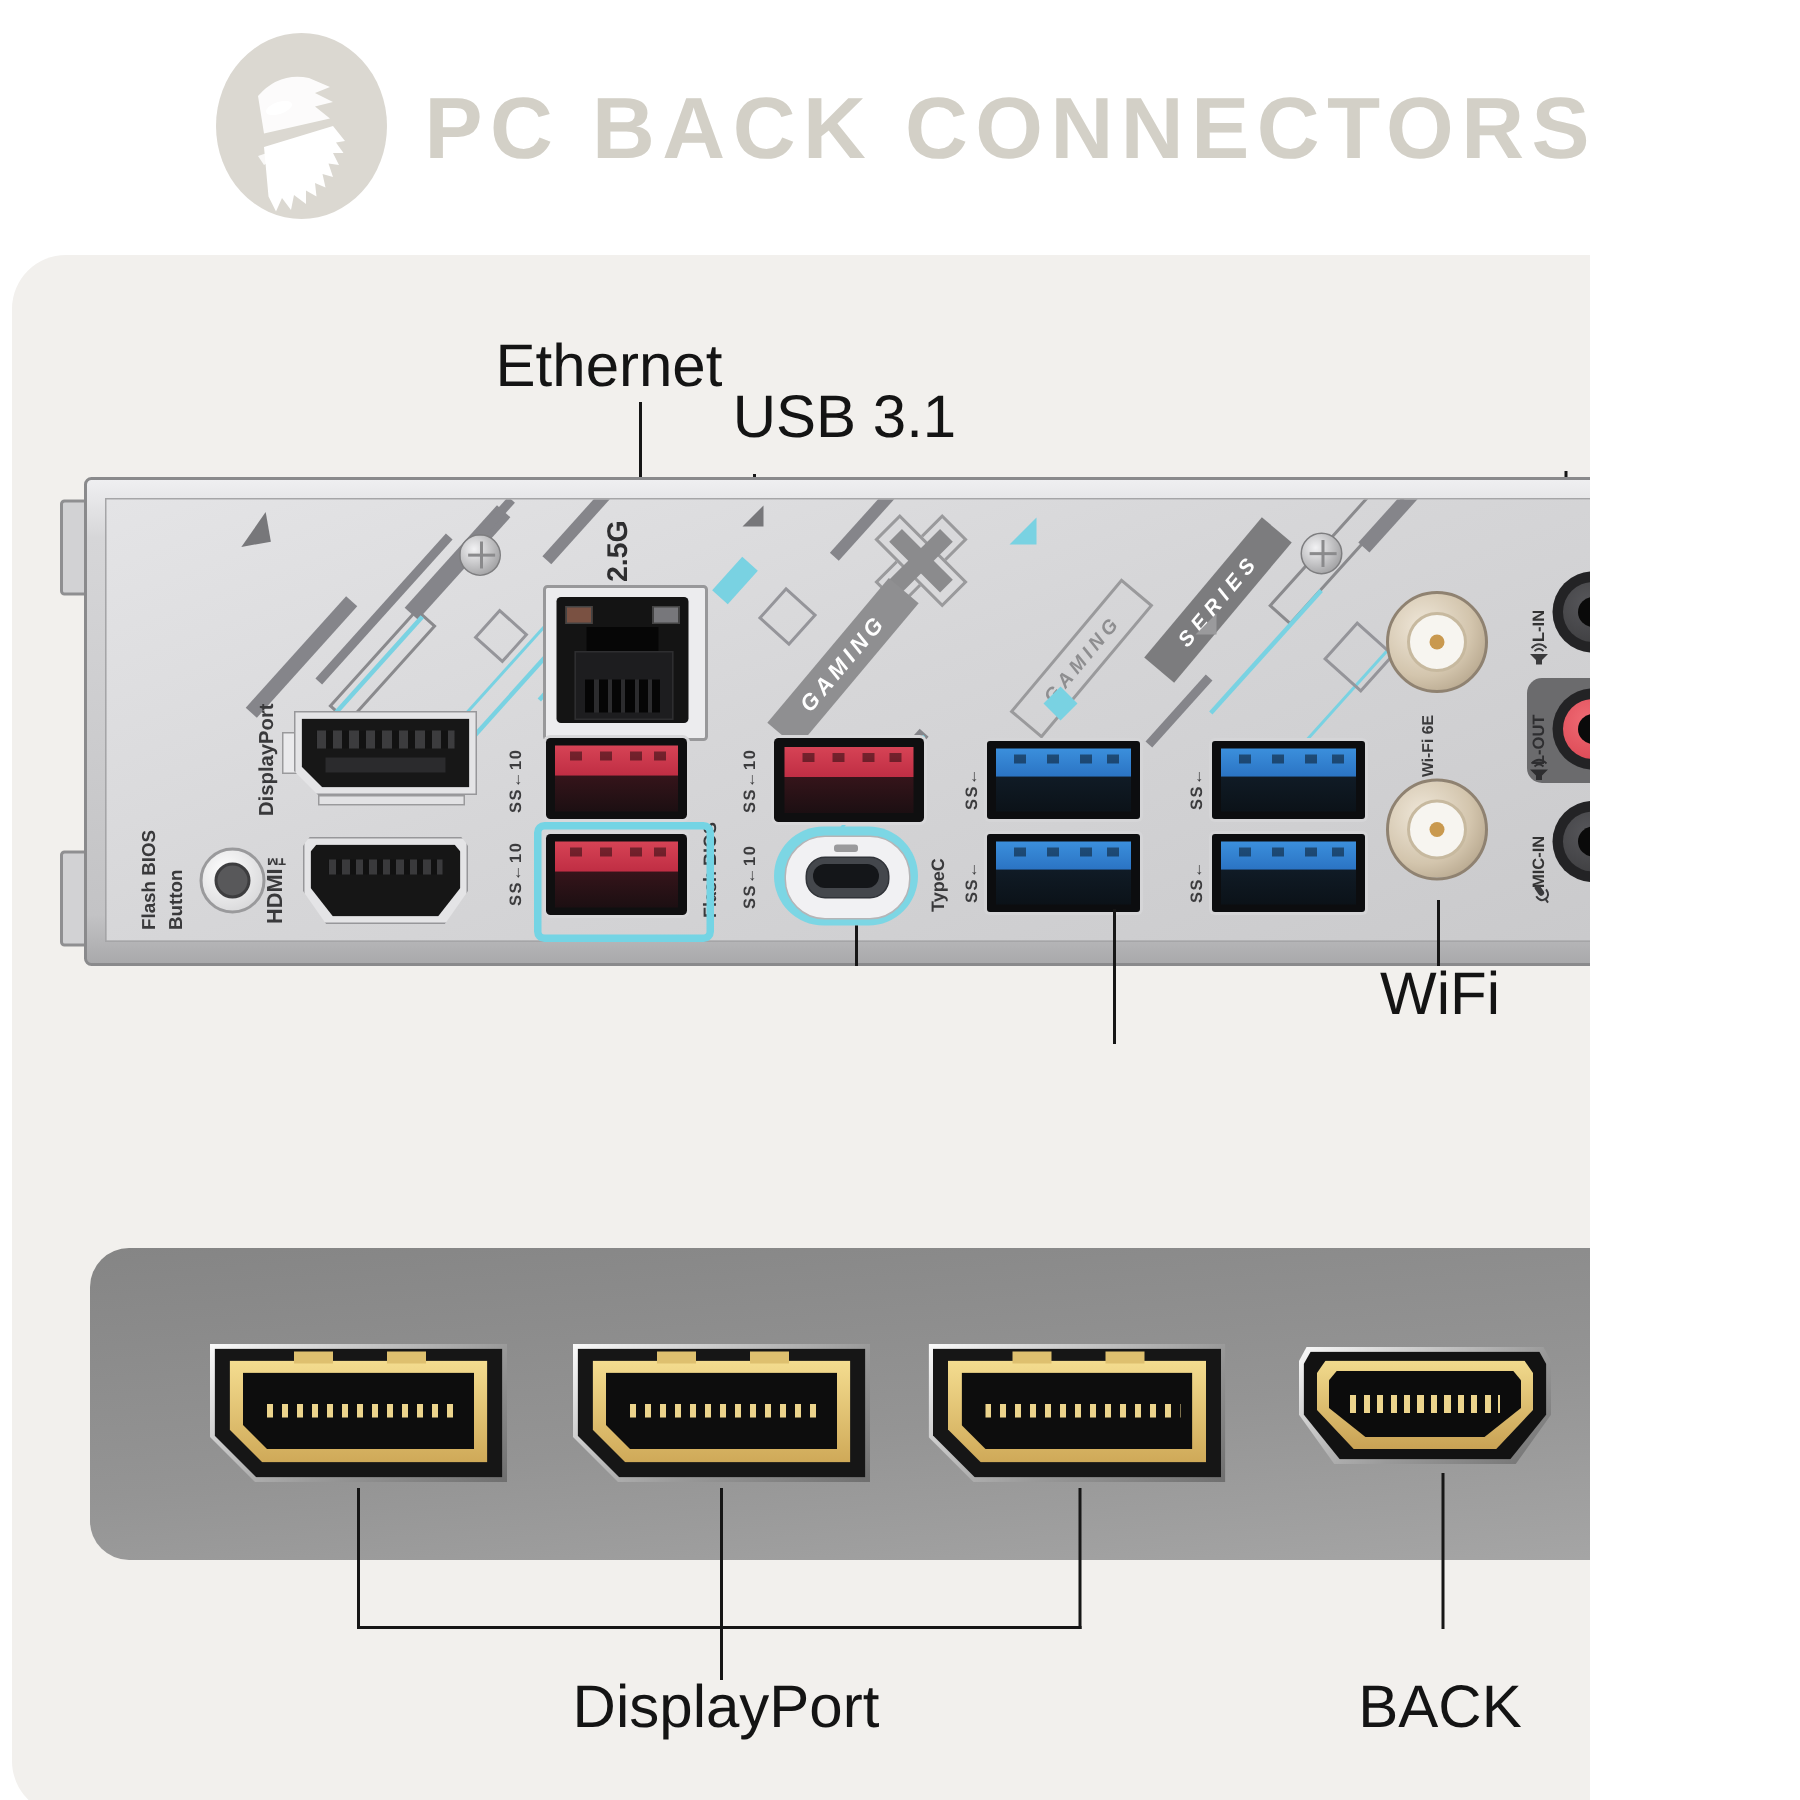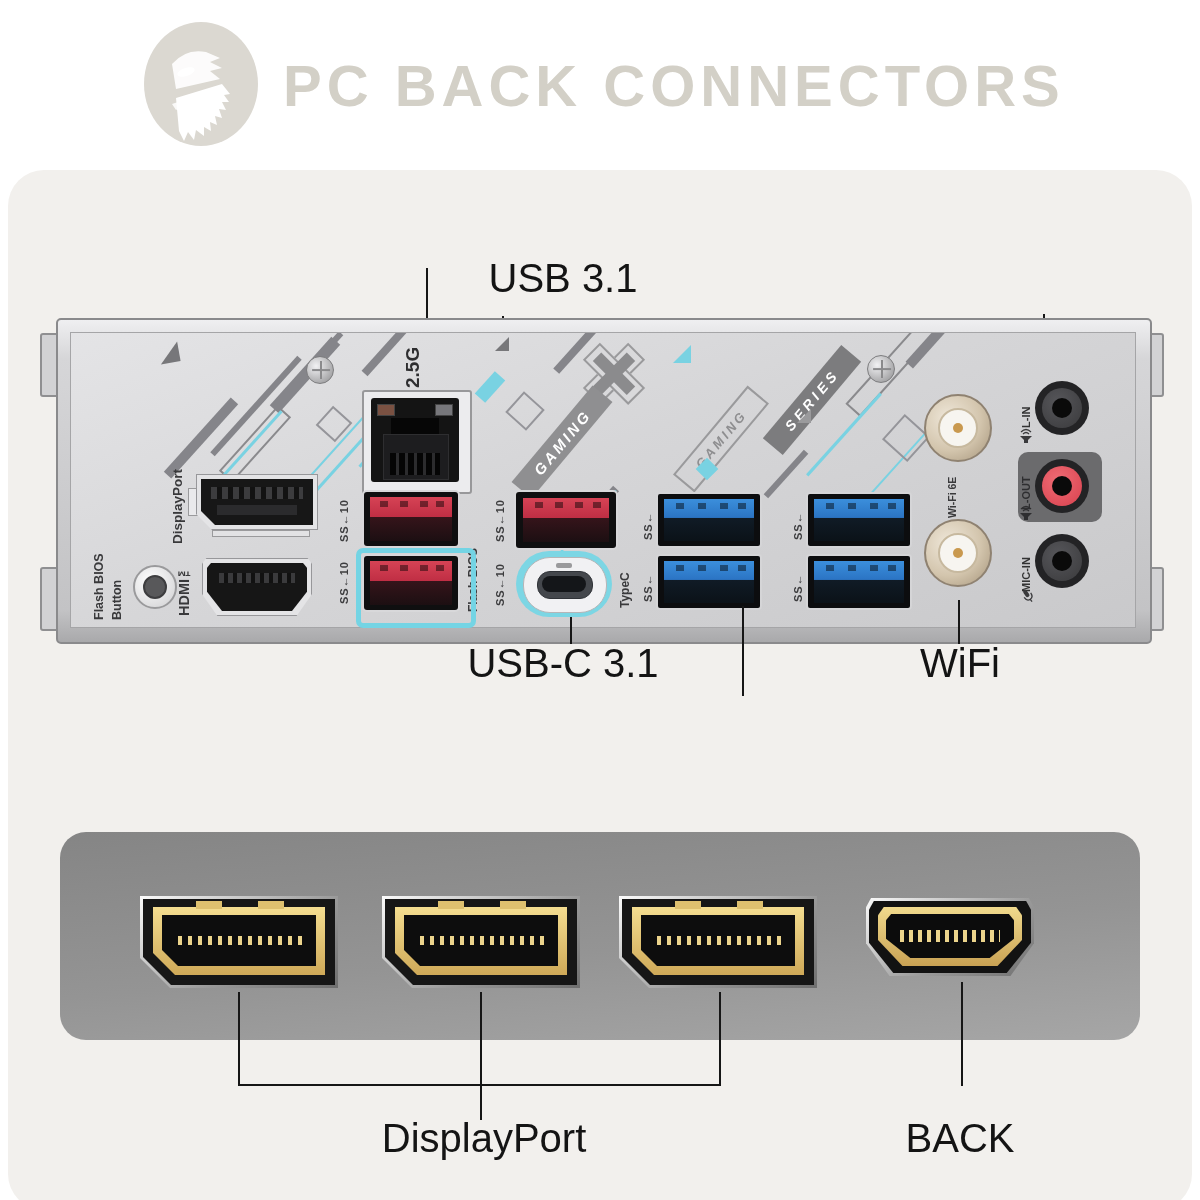--- a/index.html
+++ b/index.html
@@ -1,16 +1,16 @@
 <!DOCTYPE html>
 <html><head>
 <meta charset="utf-8">
 <style>
   html,body{margin:0;padding:0;background:#fff;}
-  #stage{position:relative;width:1200px;height:1200px;background:#ffffff;overflow:hidden;
+  #stage{position:relative;width:1060px;height:1200px;background:#ffffff;overflow:hidden;
          font-family:"Liberation Sans","DejaVu Sans",sans-serif;}
   .abs{position:absolute;}
   
   .title{font-weight:800;font-size:58px;letter-spacing:5px;color:#d3d0c7;white-space:nowrap;}
   
   .bgpanel{background:#f2f0ed;border-radius:36px;}
   
   .clabel{font-size:40px;font-weight:500;color:#141414;transform:translateX(-50%);white-space:nowrap;}
   .cline{background:#161616;}
   
@@ -84,20 +84,21 @@
     <ellipse cx="59" cy="64" rx="57" ry="62" fill="#dbd8d1"></ellipse>
     <path fill="#ffffff" d="M30 44 q14 -16 34 -12 l14 6 -10 4 12 6 -12 3 10 8 -44 10 z" opacity=".9"></path>
     <ellipse cx="44" cy="52" rx="9" ry="4" fill="#ffffff" transform="rotate(-18 44 52)"></ellipse>
     <path fill="#ffffff" d="M34 78 l46 -14 8 10 -6 1 5 7 -7 0 4 8 -7 -1 3 9 -7 -2 2 9 -7 -3 1 9 -7 -4 0 9 -8 -6 -2 10 -6 -8 -4 9 -5 -10 z"></path>
     <path fill="#ffffff" d="M30 84 l30 -10 -26 16 z" opacity=".85"></path>
   </svg>
   <div class="abs title" style="left:283px;top:52px;">PC BACK CONNECTORS</div>
 
   <div class="abs bgpanel" style="left:8px;top:170px;width:1184px;height:1040px;"></div>
 
+  <div class="abs clabel" style="left:406px;top:222px;">Ethernet</div>
   <div class="abs clabel" style="left:563px;top:256px;">USB 3.1</div>
   <div class="abs cline" style="left:426px;top:268px;width:2px;height:122px;"></div>
   <div class="abs cline" style="left:502px;top:316px;width:2px;height:252px;"></div>
   <div class="abs cline" style="left:456px;top:510px;width:62px;height:2px;"></div>
   <div class="abs cline" style="left:466px;top:566px;width:38px;height:2px;"></div>
   <div class="abs cline" style="left:1043px;top:314px;width:2px;height:70px;"></div>
 
   <div class="abs tab" style="left:40px;top:333px;width:20px;height:60px;"></div>
   <div class="abs tab" style="left:40px;top:567px;width:20px;height:60px;"></div>
   <div class="abs tab" style="left:1140px;top:333px;width:20px;height:60px;"></div>
@@ -304,21 +305,20 @@
   </svg>
   <svg class="abs" style="left:1018px;top:505px;transform:rotate(-90deg);" width="16" height="16" viewBox="0 0 16 16">
     <path fill="#2e2e30" d="M1 6 h3 l4 -4 v12 l-4 -4 h-3 z"></path>
       <path d="M10 5 q3 3 0 6 M12 3 q5 5 0 10" stroke="#2e2e30" stroke-width="1.2" fill="none"></path>
   </svg>
   <svg class="abs" style="left:1020px;top:588px;transform:rotate(-35deg);" width="16" height="16" viewBox="0 0 16 16">
     <rect x="6" y="1" width="4" height="8" rx="2" fill="#3a3a3c"></rect>
       <path d="M4 7 q0 5 4 5 q4 0 4 -5 M8 12 v3" stroke="#3a3a3c" stroke-width="1.3" fill="none"></path>
   </svg>
 
-  <div class="abs clabel" style="left:563px;top:641px;">USB-C 3.1</div>
   <div class="abs clabel" style="left:960px;top:641px;">WiFi</div>
   <div class="abs cline" style="left:570px;top:617px;width:2px;height:27px;"></div>
   <div class="abs cline" style="left:742px;top:606px;width:2px;height:90px;"></div>
   <div class="abs cline" style="left:958px;top:600px;width:2px;height:44px;"></div>
 
   <div class="abs gpupanel" style="left:60px;top:832px;width:1080px;height:208px;"></div>
 
   <div class="abs dp-outer" style="left:140px;top:896px;width:198px;height:92px;">
     <div class="dp-black"></div>
       <div class="dp-gold">

